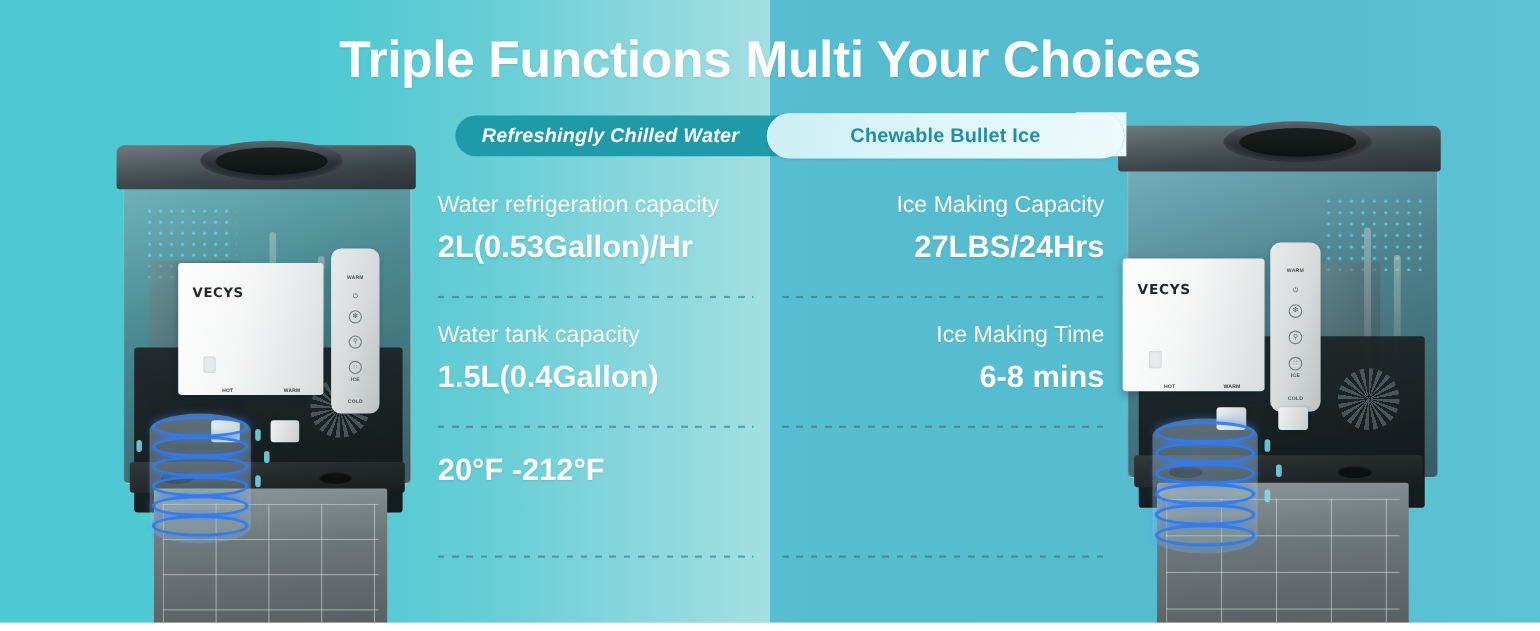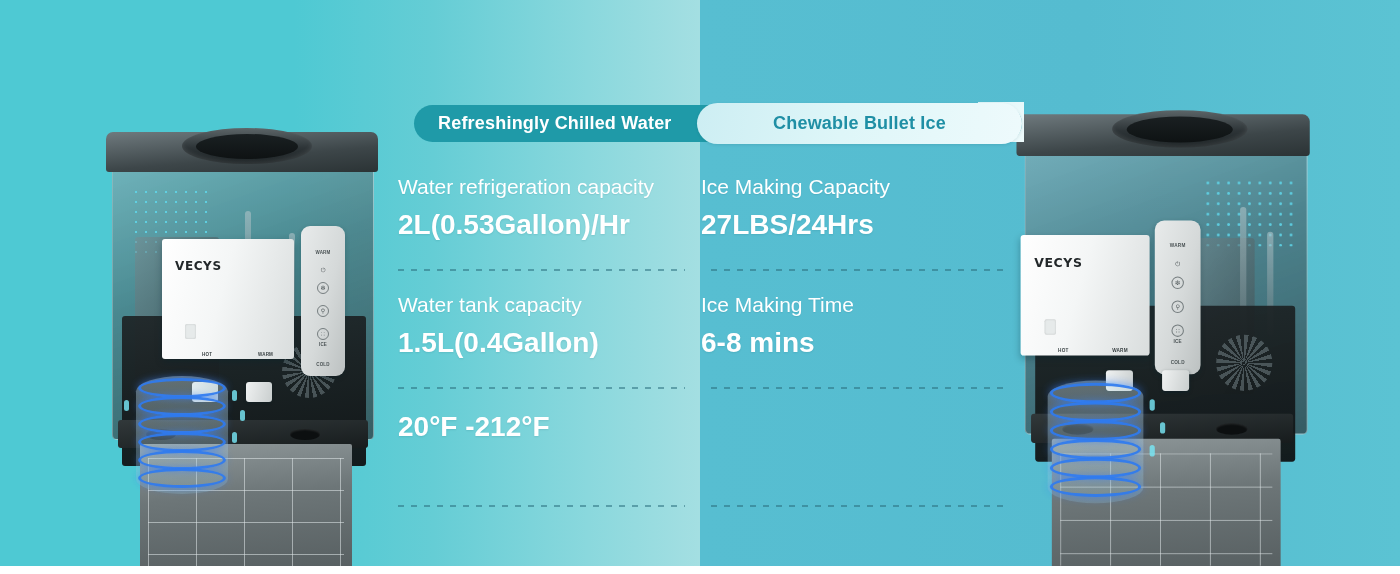--- a/index.html
+++ b/index.html
@@ -38,39 +38,40 @@
   
   .tabs { position:absolute; top:105px; left:414px; width:610px; height:37px; z-index:7; }
   .tab-dark {
     position:absolute; left:0; top:0; width:608px; height:37px;
     background:#1f9aa8; border-radius:19px;
   }
   .tab-dark-label {
     position:absolute; left:24px; top:0; height:37px; line-height:37px;
     color:#ffffff; font-size:18px; font-weight:bold; letter-spacing:.2px;
     white-space:nowrap;
+    font-style:italic;
   }
   .tab-light {
     position:absolute; left:283px; top:-2px; width:325px; height:41px;
     background:linear-gradient(100deg,#cdeef3 0%,#def6f8 45%,#eefafc 100%);
     border-radius:21px;
     box-shadow:0 1px 3px rgba(0,60,75,.12);
   }
   .tab-light-label {
     position:absolute; left:0; top:0; width:325px; height:39px; line-height:41px;
     text-align:center; color:#1f8fa5; font-size:18px; font-weight:bold;
     letter-spacing:.2px; white-space:nowrap;
   }
 
   
   .specs { position:absolute; left:398px; top:165px; width:606px; z-index:6; }
   .spec-row { position:relative; display:flex; height:118px; }
   .spec-cell { position:relative; width:303px; }
   .spec-cell.left  { padding-right:22px; text-align:left; }
-  .spec-cell.right {  text-align:left; }
+  .spec-cell.right {  text-align:right; }
   .spec-label {
     color:#ffffff; font-size:21px; font-weight:400; line-height:1.2;
     padding-top:9px; white-space:nowrap;
     text-shadow:0 1px 1px rgba(0,70,85,.10);
   }
   .spec-value {
     color:#ffffff; font-size:28px; font-weight:bold; line-height:1.25;
     padding-top:8px; white-space:nowrap;
     text-shadow:0 1px 2px rgba(0,70,85,.12);
   }
@@ -315,20 +316,21 @@
         <span class="tray-hole" style="left:172px;"></span>
       </div>
       <div class="spigot" style="left:96px; bottom:172px;"></div>
       <div class="spigot" style="left:150px; bottom:172px;"></div>
       <div class="base">
         <div class="base-grid"></div>
       </div>
     </div>
   </div>
 
+  <div class="title">Triple Functions Multi Your Choices</div>
 
   <div class="tabs">
     <div class="tab-dark">
       <span class="tab-dark-label">Refreshingly  Chilled  Water</span>
     </div>
     <div class="tab-light">
       <span class="tab-light-label">Chewable Bullet Ice</span>
     </div>
   </div>
 

